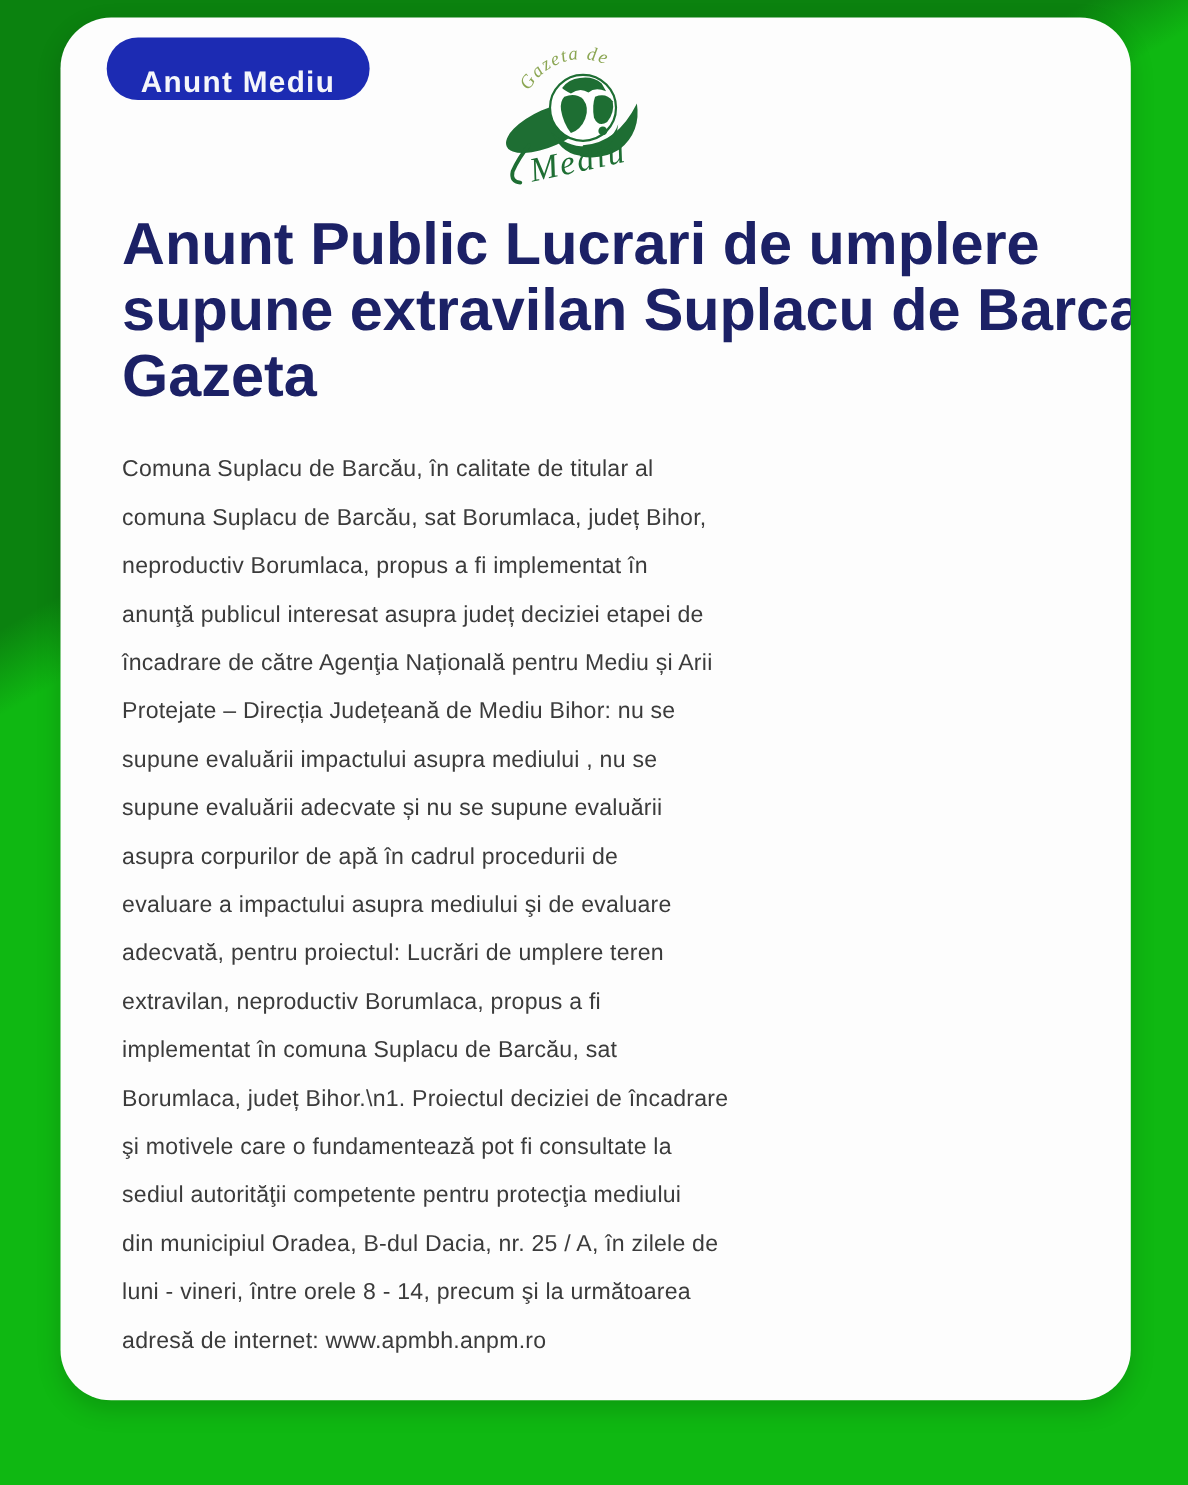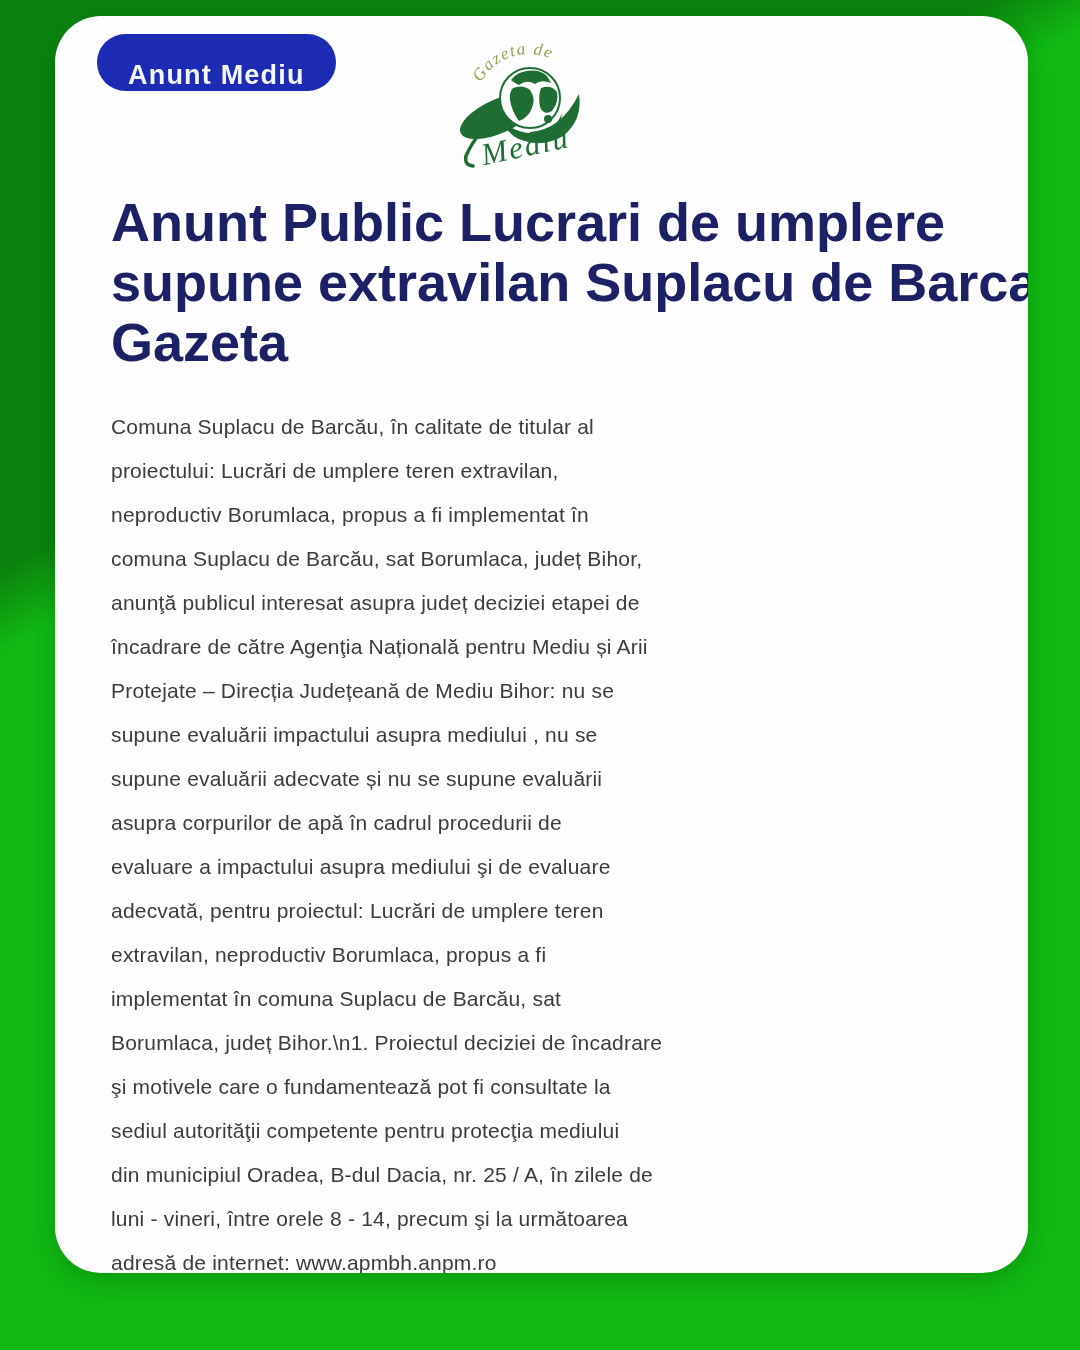--- a/index.html
+++ b/index.html
@@ -117,23 +117,22 @@
   </svg>
 
   <h1 class="title">
       <div class="line">Anunt Public Lucrari de umplere</div>
       <div class="line">supune extravilan Suplacu de Barcau</div>
       <div class="line">Gazeta</div>
     </h1>
 
   <div class="body-text">
       <div class="line">Comuna Suplacu de Barcău, în calitate de titular al</div>
-      <div class="line">proiectului: Lucrări de umplere teren extravilan,</div>
+      <div class="line">comuna Suplacu de Barcău, sat Borumlaca, județ Bihor,</div>
       <div class="line">neproductiv Borumlaca, propus a fi implementat în</div>
-      <div class="line">comuna Suplacu de Barcău, sat Borumlaca, județ Bihor,</div>
       <div class="line">anunţă publicul interesat asupra județ deciziei etapei de</div>
       <div class="line">încadrare de către Agenţia Națională pentru Mediu și Arii</div>
       <div class="line">Protejate – Direcția Județeană de Mediu Bihor: nu se</div>
       <div class="line">supune evaluării impactului asupra mediului , nu se</div>
       <div class="line">supune evaluării adecvate și nu se supune evaluării</div>
       <div class="line">asupra corpurilor de apă în cadrul procedurii de</div>
       <div class="line">evaluare a impactului asupra mediului şi de evaluare</div>
       <div class="line">adecvată, pentru proiectul: Lucrări de umplere teren</div>
       <div class="line">extravilan, neproductiv Borumlaca, propus a fi</div>
       <div class="line">implementat în comuna Suplacu de Barcău, sat</div>

